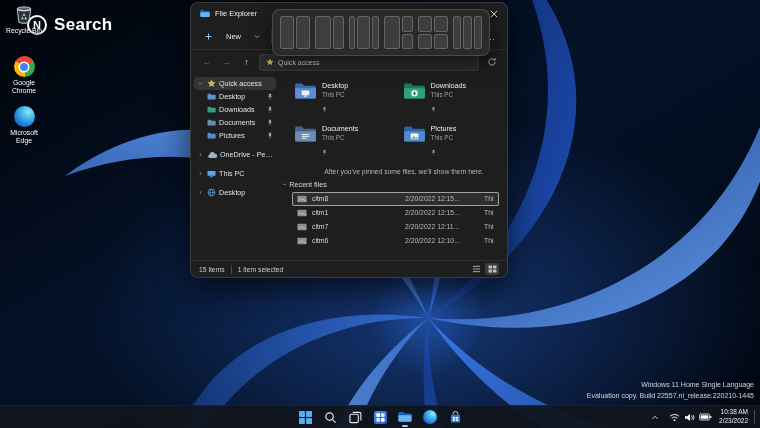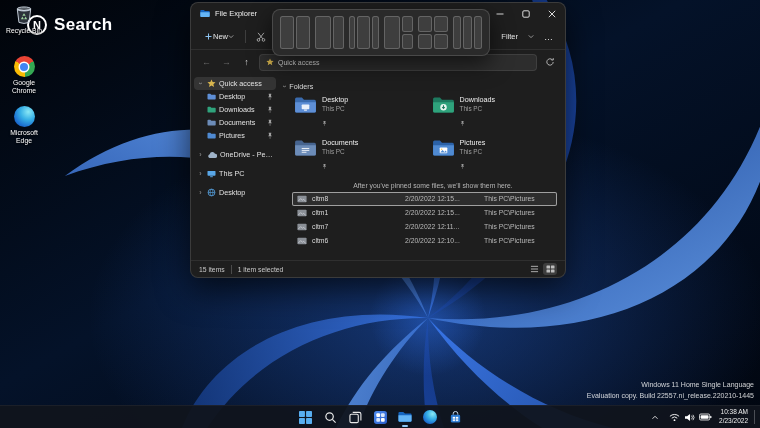--- a/index.html
+++ b/index.html
@@ -21,30 +21,30 @@
     background:conic-gradient(from -60deg, #ea4435 0 33.3%, #34a853 0 66.6%, #fbbc05 0 100%); }
   .chrome-ball::before { content:""; position:absolute; left:50%; top:50%; width:11px; height:11px; transform:translate(-50%,-50%); border-radius:50%; background:#fff; }
   .chrome-ball::after { content:""; position:absolute; left:50%; top:50%; width:8px; height:8px; transform:translate(-50%,-50%); border-radius:50%; background:#4285f4; }
   .edge-ball { width:21px; height:21px; border-radius:50%;
     background:radial-gradient(circle at 68% 28%, #8ae8f5 0%, #37b0e6 38%, #1e72d2 70%, #123f9e 100%); }
 
   
   .watermark { position:absolute; right:6px; bottom:27px; text-align:right; color:rgba(255,255,255,.8); font-size:7px; line-height:1.5; z-index:2; }
 
   
-  .window { position:absolute; left:190px; top:2px; width:376px; height:276px; background:#1e1e1e;
+  .window { position:absolute; left:190px; top:2px; width:318px; height:276px; background:#1e1e1e;
     border:1px solid rgba(255,255,255,.13); border-radius:8px; box-shadow:0 12px 32px rgba(0,0,0,.65);
     color:#e6e6e6; display:flex; flex-direction:column; overflow:hidden; z-index:10; }
   .titlebar { height:21px; display:flex; align-items:center; padding-left:9px; gap:5px; flex:none; }
   .tb-title { font-size:7.5px; color:#eee; }
   .win-controls { margin-left:auto; display:flex; height:100%; }
   .win-btn { width:26px; height:100%; display:flex; align-items:center; justify-content:center; background:none; border:none; }
 
   .cmdbar { height:26px; display:flex; align-items:center; gap:6px; padding:0 8px; border-bottom:1px solid rgba(255,255,255,.08); flex:none; }
-  .new-btn { display:flex; align-items:center; gap:0; background:none; border:none; color:#e6e6e6; font-size:7.5px; padding:3px 5px; border-radius:4px; }
+  .new-btn { display:flex; align-items:center; gap:13px; background:none; border:none; color:#e6e6e6; font-size:7.5px; padding:3px 5px; border-radius:4px; }
   .cmd-ico { width:17px; height:17px; display:flex; align-items:center; justify-content:center; background:none; border:none; border-radius:3px; }
   .cmd-divider { width:1px; height:13px; background:rgba(255,255,255,.15); }
   .filter-btn { margin-left:auto; display:flex; align-items:center; gap:10px; font-size:7.5px; color:#e6e6e6; background:none; border:none;padding-left:13px; }
   .more-btn { font-size:9px; color:#e6e6e6; background:none; border:none; padding:0 4px; }
 
   .addrbar { height:24px; display:flex; align-items:center; gap:5px; padding:0 8px; flex:none; }
   .nav-btn { width:15px; height:15px; display:flex; align-items:center; justify-content:center; color:#cfcfcf; font-size:9px; background:none; border:none; border-radius:3px; flex:none; }
   .nav-btn.disabled { color:#686868; }
   .breadcrumb { flex:1; height:17px; background:#2d2d2d; border:1px solid rgba(255,255,255,.09); border-radius:4px;
     display:flex; align-items:center; gap:4px; padding:0 6px; font-size:7px; color:#e0e0e0; min-width:0; }
@@ -367,24 +367,20 @@
           <span class="sb-chev">›</span>
           <svg class="sb-ico" width="9" height="9" viewBox="0 0 10 10">
               <circle cx="5" cy="5" r="3.8" fill="none" stroke="#59a7e8" stroke-width="0.9"></circle>
               <path d="M1.2 5 H8.8 M5 1.2 a5.2 5.2 0 0 1 0 7.6 M5 1.2 a5.2 5.2 0 0 0 0 7.6" stroke="#59a7e8" stroke-width="0.7" fill="none"></path>
             </svg>
           <span class="sb-label">Desktop</span>
         </div>
       </div>
 
       <div class="main">
-        <div class="sec-hdr">
-          <span class="sec-chev">›</span>
-          <span>Folders</span>
-        </div>
         <div class="tiles">
           <div class="tile">
             <svg class="tile-ico" viewBox="0 0 24 19">
               <path d="M1 3.2 Q1 1.6 2.6 1.6 H8.2 L10.4 3.9 H21.4 Q23 3.9 23 5.5 V15.8 Q23 17.4 21.4 17.4 H2.6 Q1 17.4 1 15.8 Z" fill="#3a6bae"></path>
               <path d="M1 6.6 H23 V15.8 Q23 17.4 21.4 17.4 H2.6 Q1 17.4 1 15.8 Z" fill="#5e8fd6"></path>
               <rect x="8" y="9" width="8" height="5" rx="0.8" fill="#fff" opacity="0.88"></rect>
                 <rect x="10.5" y="14.3" width="3" height="1.2" fill="#fff" opacity="0.88"></rect>
             </svg>
             <div class="tile-txt">
               <div class="tile-name">Desktop</div>
@@ -440,20 +436,24 @@
               <svg width="5" height="7" viewBox="0 0 8 10">
                   <path d="M2.2 0.8 H5.8 L5.2 3.6 L6.6 5.4 H1.4 L2.8 3.6 Z" fill="#9a9a9a"></path>
                   <rect x="3.7" y="5.4" width="0.7" height="3.4" fill="#9a9a9a"></rect>
                 </svg>
             </div>
           </div>
         </div>
 
         <div class="pinned-empty">After you've pinned some files, we'll show them here.</div>
 
+        <div class="sec-hdr">
+          <span class="sec-chev">›</span>
+          <span>Recent files</span>
+        </div>
         <div class="files">
           <div class="file-row selected">
             <span class="fr-ico">
                 <svg width="10" height="8" viewBox="0 0 12 9">
                   <rect x="0.5" y="0.5" width="11" height="8" rx="1" fill="#8a8f96"></rect>
                   <path d="M1.5 7 L4.5 4 L6.5 6 L8 4.8 L10.5 7.5" stroke="#d9dde2" fill="none" stroke-width="0.8"></path>
                 </svg>
               </span>
             <span class="fr-name">cltm8</span>
             <span class="fr-date">2/20/2022 12:15...</span>

